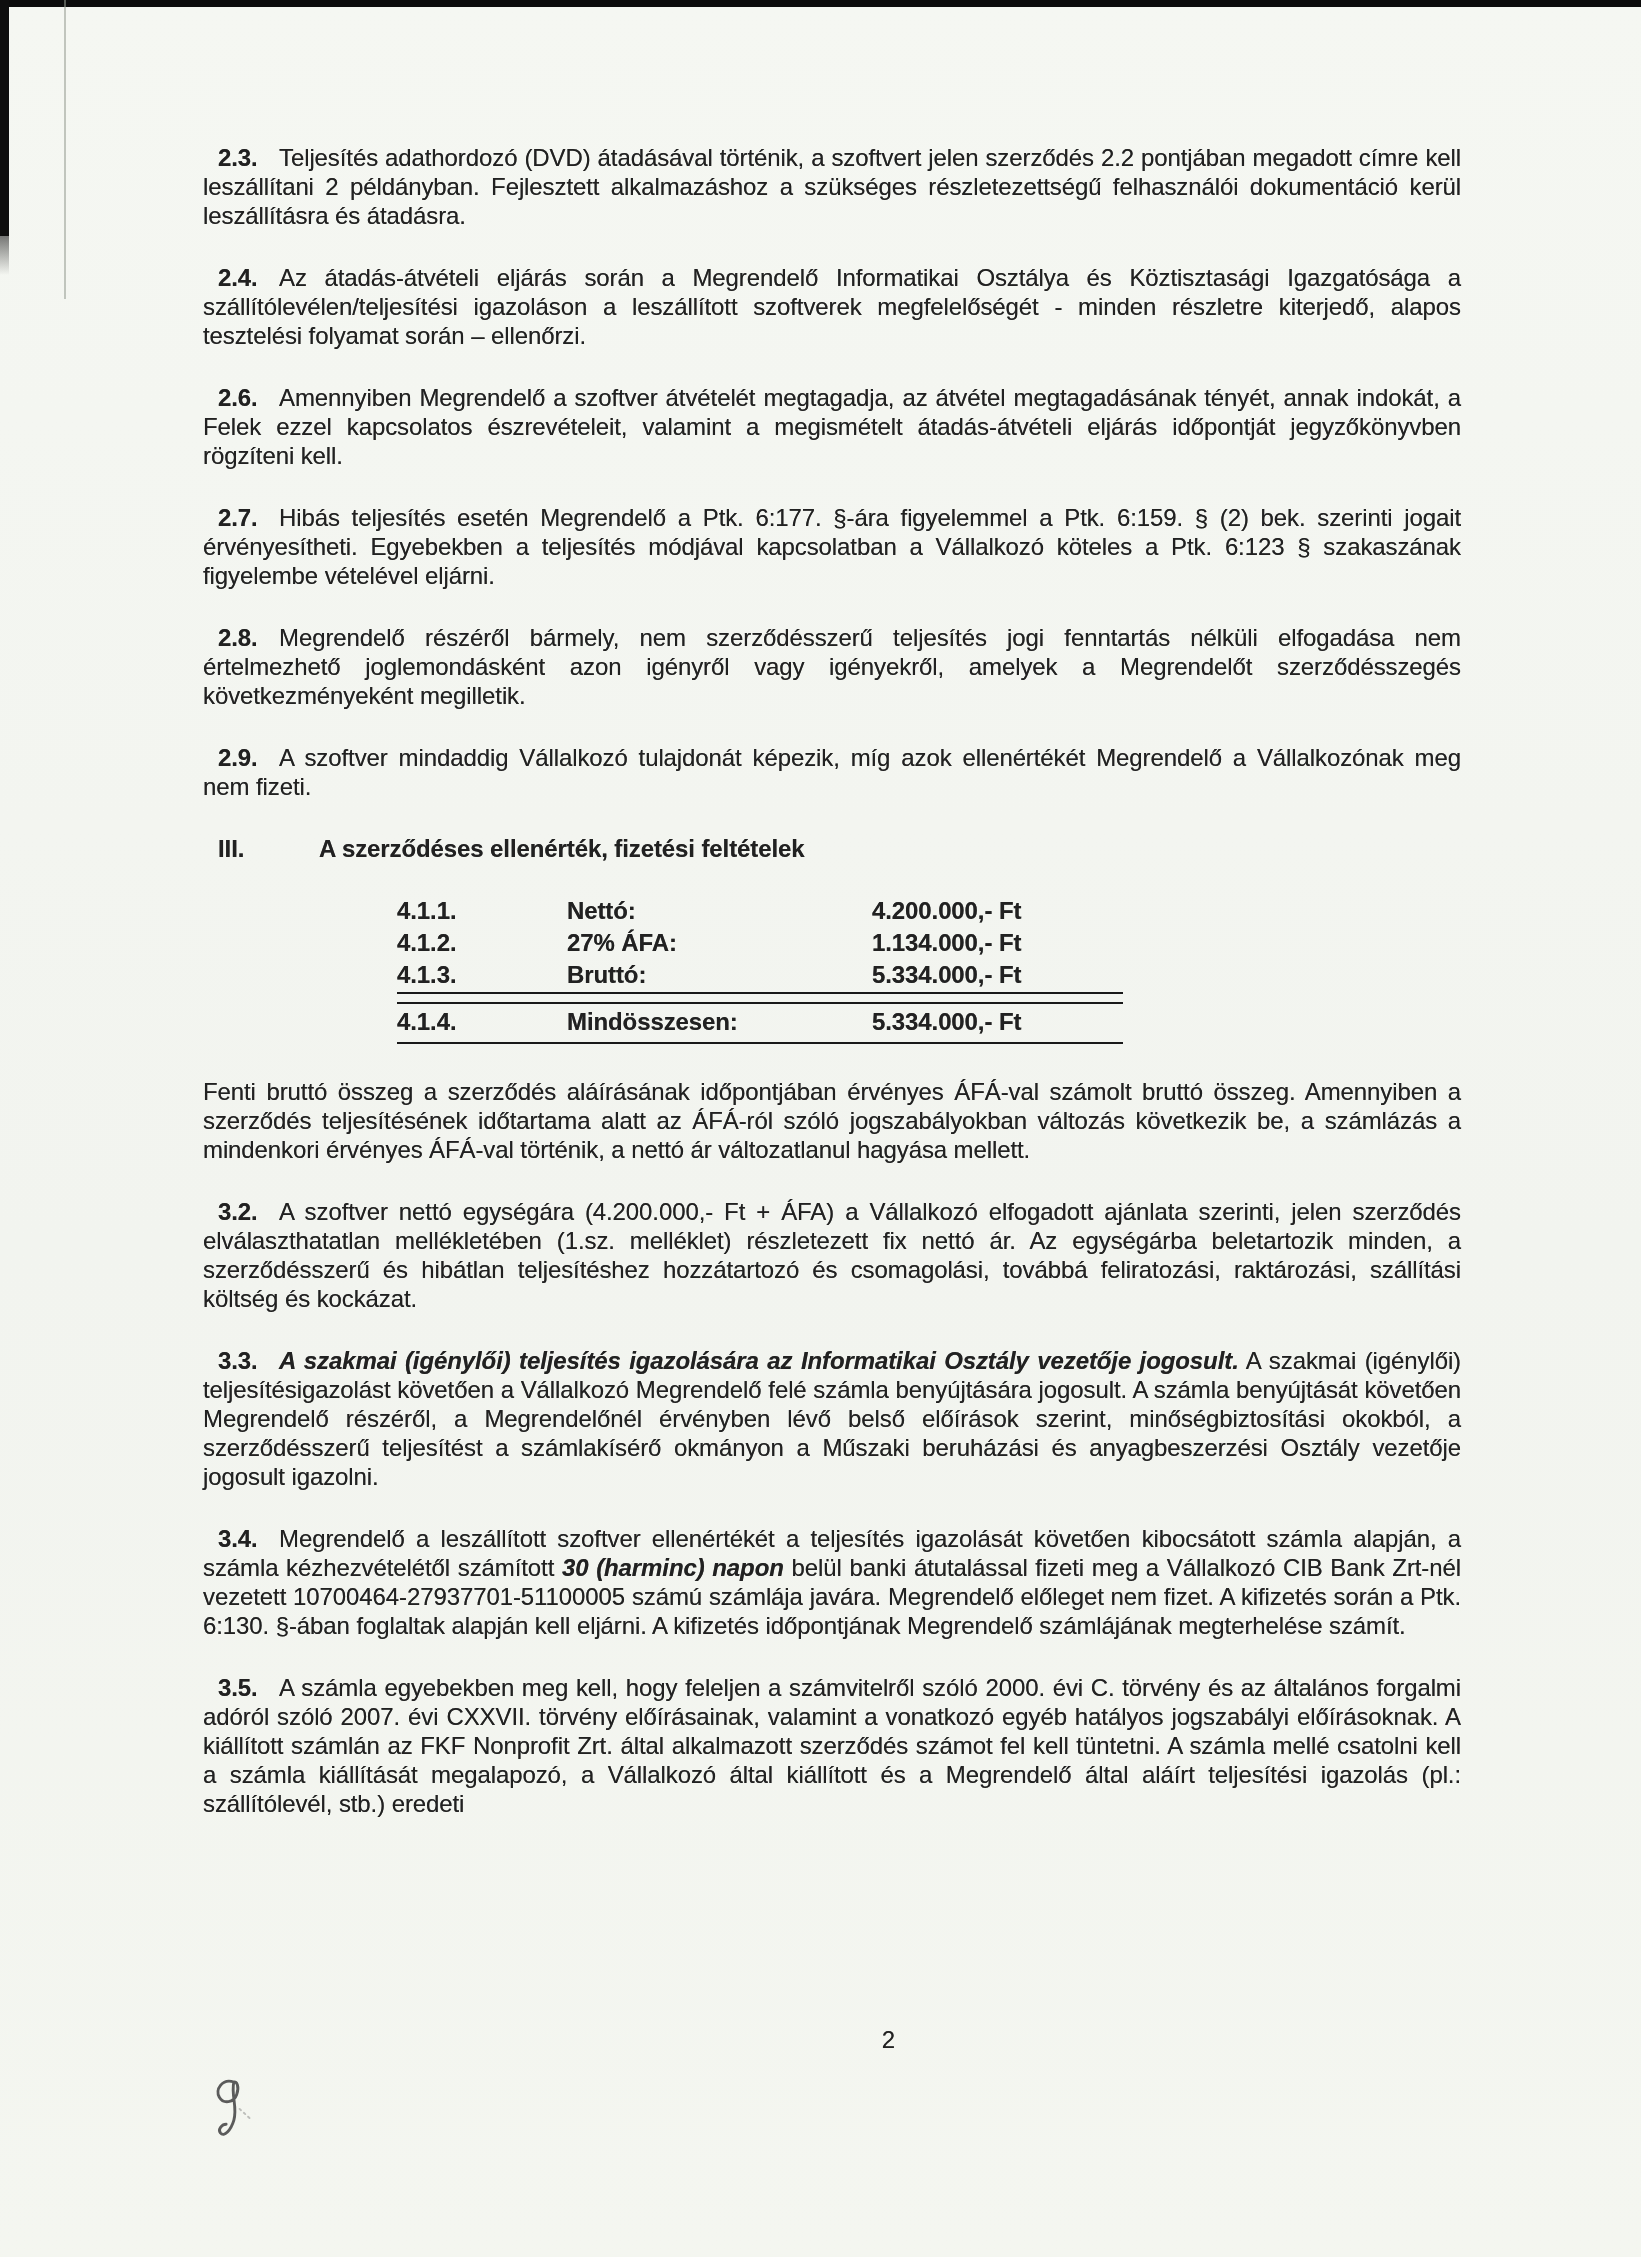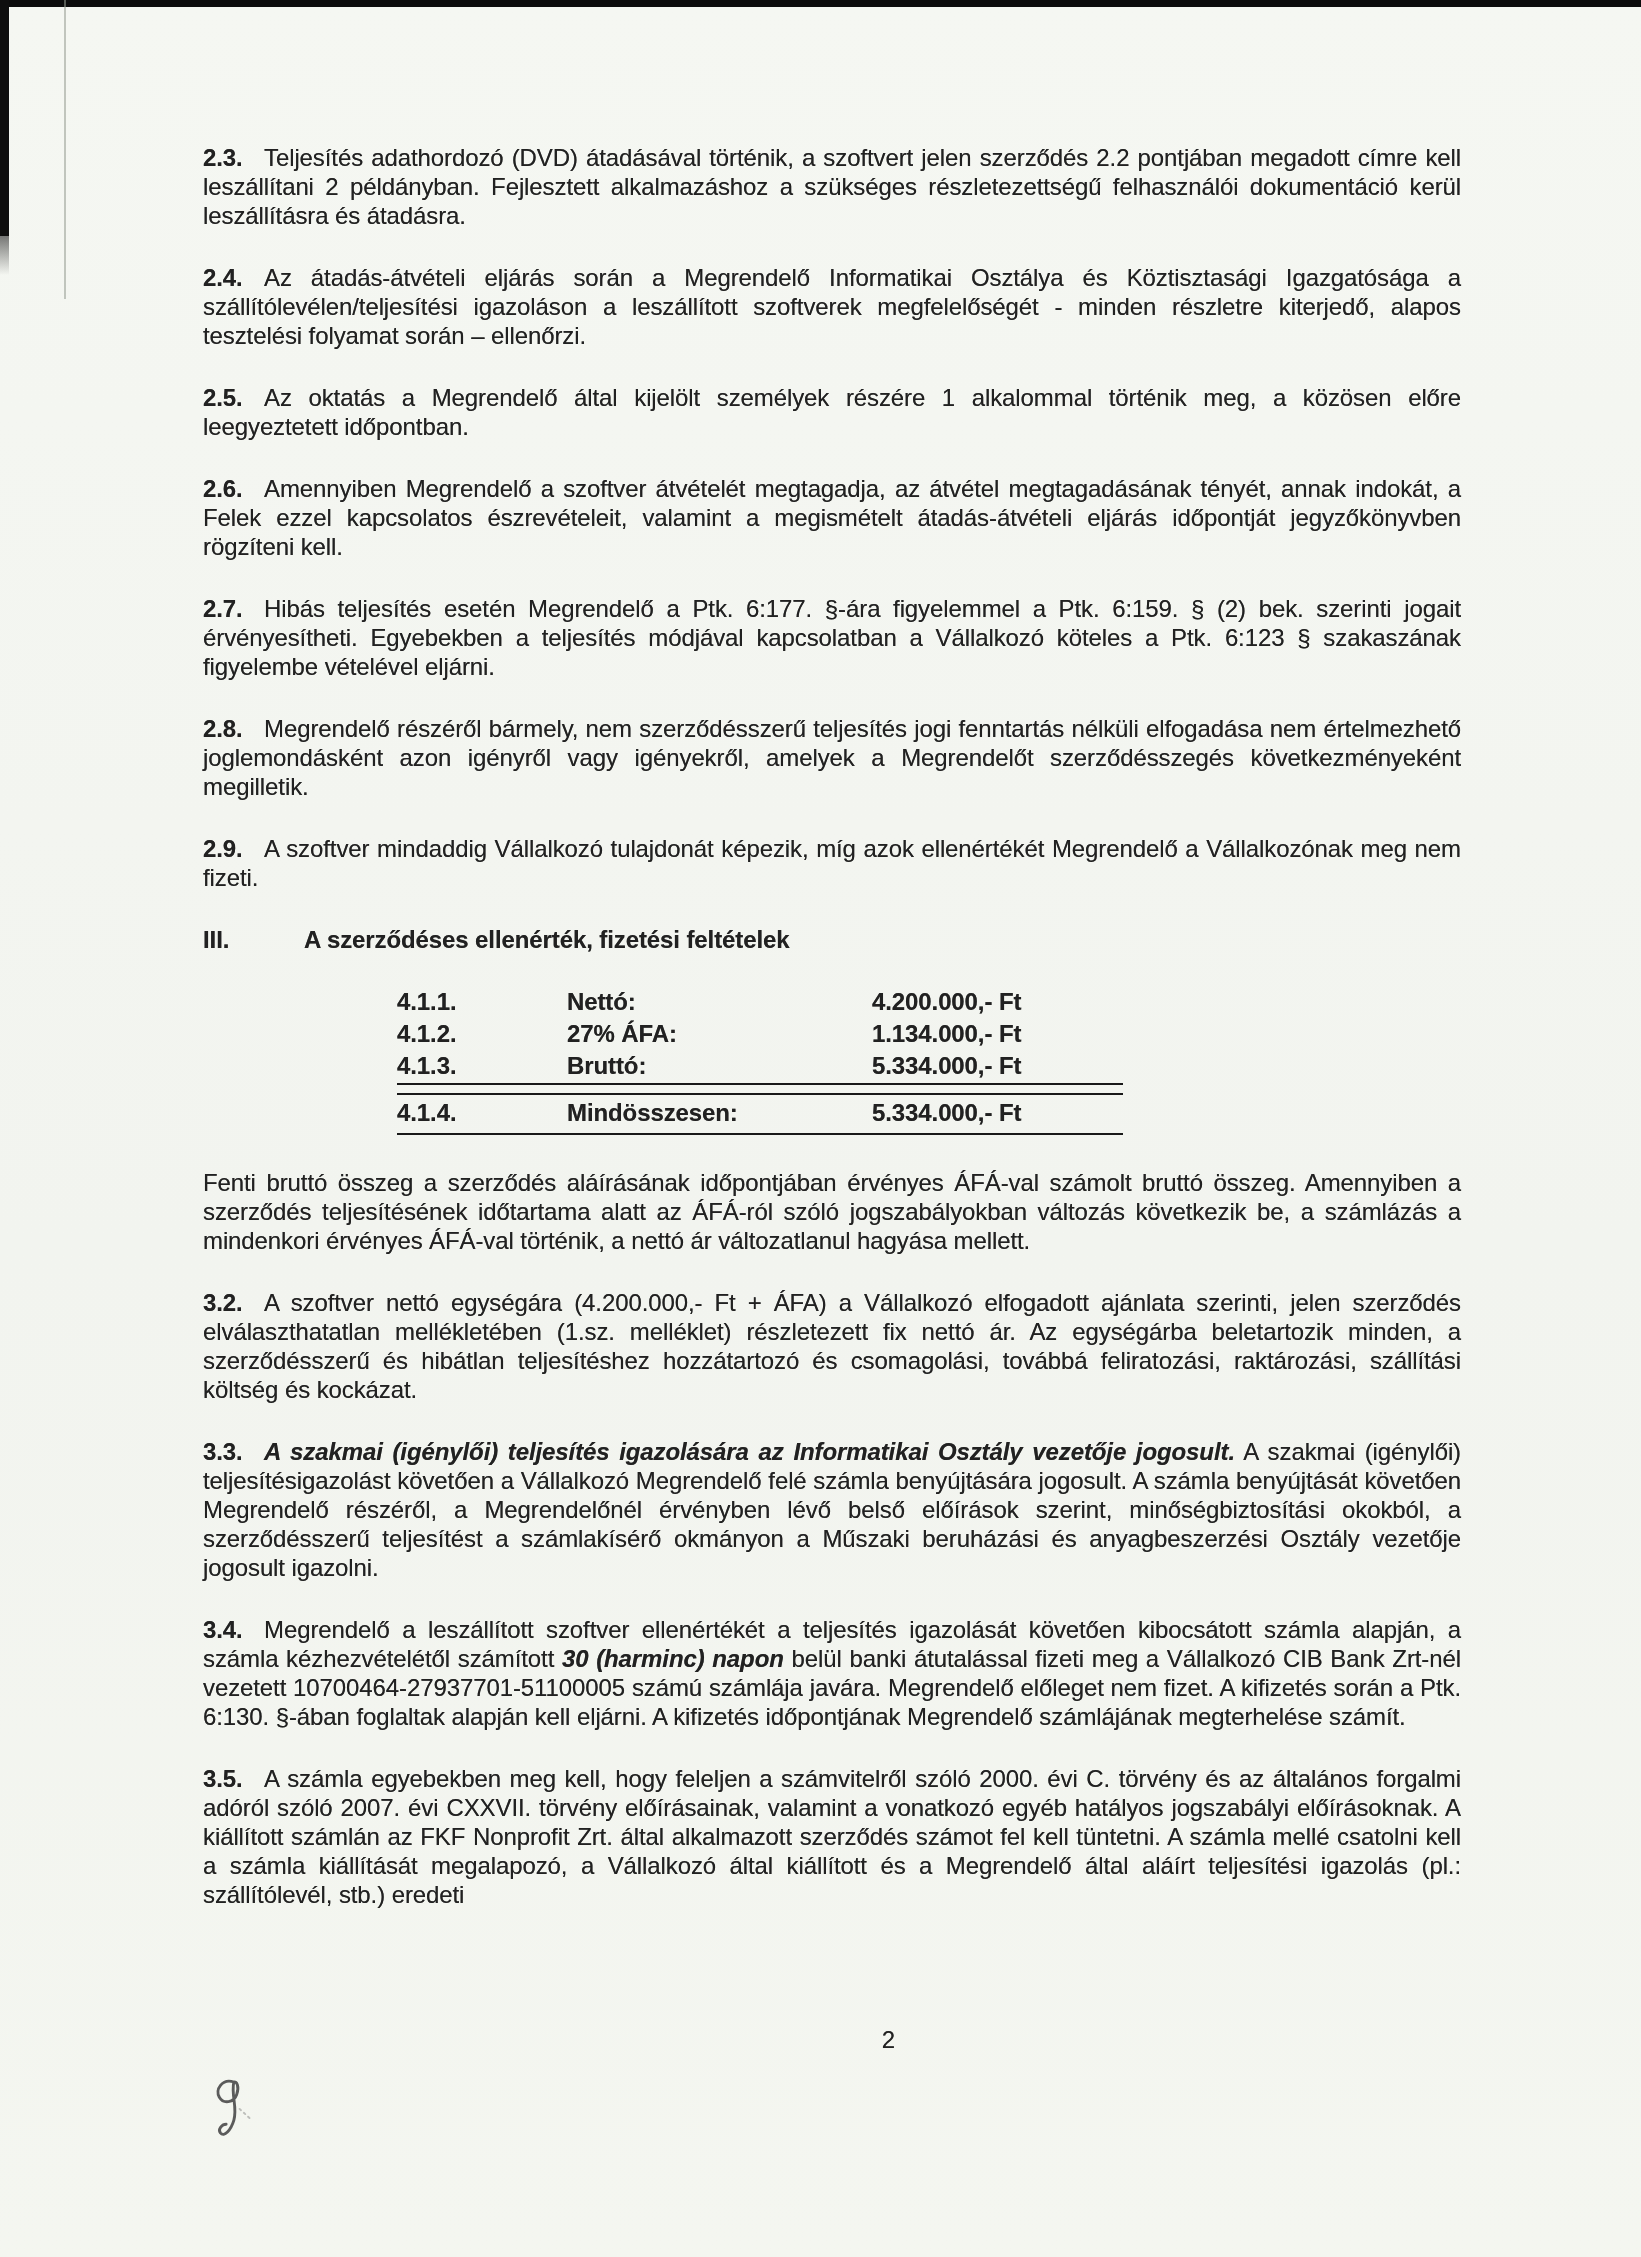--- a/index.html
+++ b/index.html
@@ -25,21 +25,21 @@
   }
   
   .content {
     position:absolute; left:203px; top:143px; width:1258px;
     font-size:24px; line-height:29px; letter-spacing:-0.1px;
     text-align:justify;
     color:#212121;
     text-shadow:0 0 0.5px rgba(20,20,20,.55);
   }
   .para { margin:0 0 33px 0; }
-  .pnum { font-weight:bold; display:inline-block; min-width:61px; }
+  .pnum { font-weight:bold; display:inline-block; min-width:61px;margin-left:15px; }
   .heading { font-weight:bold; }
   .heading .pnum { min-width:101px; }
   .bi { font-weight:bold; font-style:italic; }
   
   .ptable { margin:5.8px 0 33px 194px; width:726px; font-weight:bold; }
   .prow { display:flex; height:32px; line-height:29px;gap:44px; }
   .prow .rnum  { width:97px; }
   .prow .rlab  { flex:1 1 auto; text-align:left;margin-left:29px; }
   .prow .rval  { width:251px; text-align:left; white-space:nowrap; }
   .dline { height:7.7px; border-top:2.9px solid #191919; border-bottom:2.9px solid #191919; margin:0 0 2.9px 0; }
@@ -60,21 +60,20 @@
   <div class="bar-top"></div>
   <div class="bar-left"></div>
   <div class="edge-line"></div>
 
   <div class="content">
 
     <p class="para"><span class="pnum">2.3.</span><span>Teljesítés adathordozó (DVD) átadásával történik, a szoftvert jelen szerződés 2.2 pontjában megadott címre kell leszállítani 2 példányban. Fejlesztett alkalmazáshoz a szükséges részletezettségű felhasználói dokumentáció kerül leszállításra és átadásra.</span></p>
 
     <p class="para"><span class="pnum">2.4.</span><span>Az átadás-átvételi eljárás során a Megrendelő Informatikai Osztálya és Köztisztasági Igazgatósága a szállítólevélen/teljesítési igazoláson a leszállított szoftverek megfelelőségét - minden részletre kiterjedő, alapos tesztelési folyamat során – ellenőrzi.</span></p>
 
-    <p class="para"><span class="pnum">2.5.</span><span>Az oktatás a Megrendelő által kijelölt személyek részére 1 alkalommal történik meg, a közösen előre leegyeztetett időpontban.</span></p>
 
     <p class="para"><span class="pnum">2.6.</span><span>Amennyiben Megrendelő a szoftver átvételét megtagadja, az átvétel megtagadásának tényét, annak indokát, a Felek ezzel kapcsolatos észrevételeit, valamint a megismételt átadás-átvételi eljárás időpontját jegyzőkönyvben rögzíteni kell.</span></p>
 
     <p class="para"><span class="pnum">2.7.</span><span>Hibás teljesítés esetén Megrendelő a Ptk. 6:177. §-ára figyelemmel a Ptk. 6:159. § (2) bek. szerinti jogait érvényesítheti. Egyebekben a teljesítés módjával kapcsolatban a Vállalkozó köteles a Ptk. 6:123 § szakaszának figyelembe vételével eljárni.</span></p>
 
     <p class="para"><span class="pnum">2.8.</span><span>Megrendelő részéről bármely, nem szerződésszerű teljesítés jogi fenntartás nélküli elfogadása nem értelmezhető joglemondásként azon igényről vagy igényekről, amelyek a Megrendelőt szerződésszegés következményeként megilletik.</span></p>
 
     <p class="para"><span class="pnum">2.9.</span><span>A szoftver mindaddig Vállalkozó tulajdonát képezik, míg azok ellenértékét Megrendelő a Vállalkozónak meg nem fizeti.</span></p>
 
     <p class="para heading"><span class="pnum">III.</span><span>A szerződéses ellenérték, fizetési feltételek</span></p>

